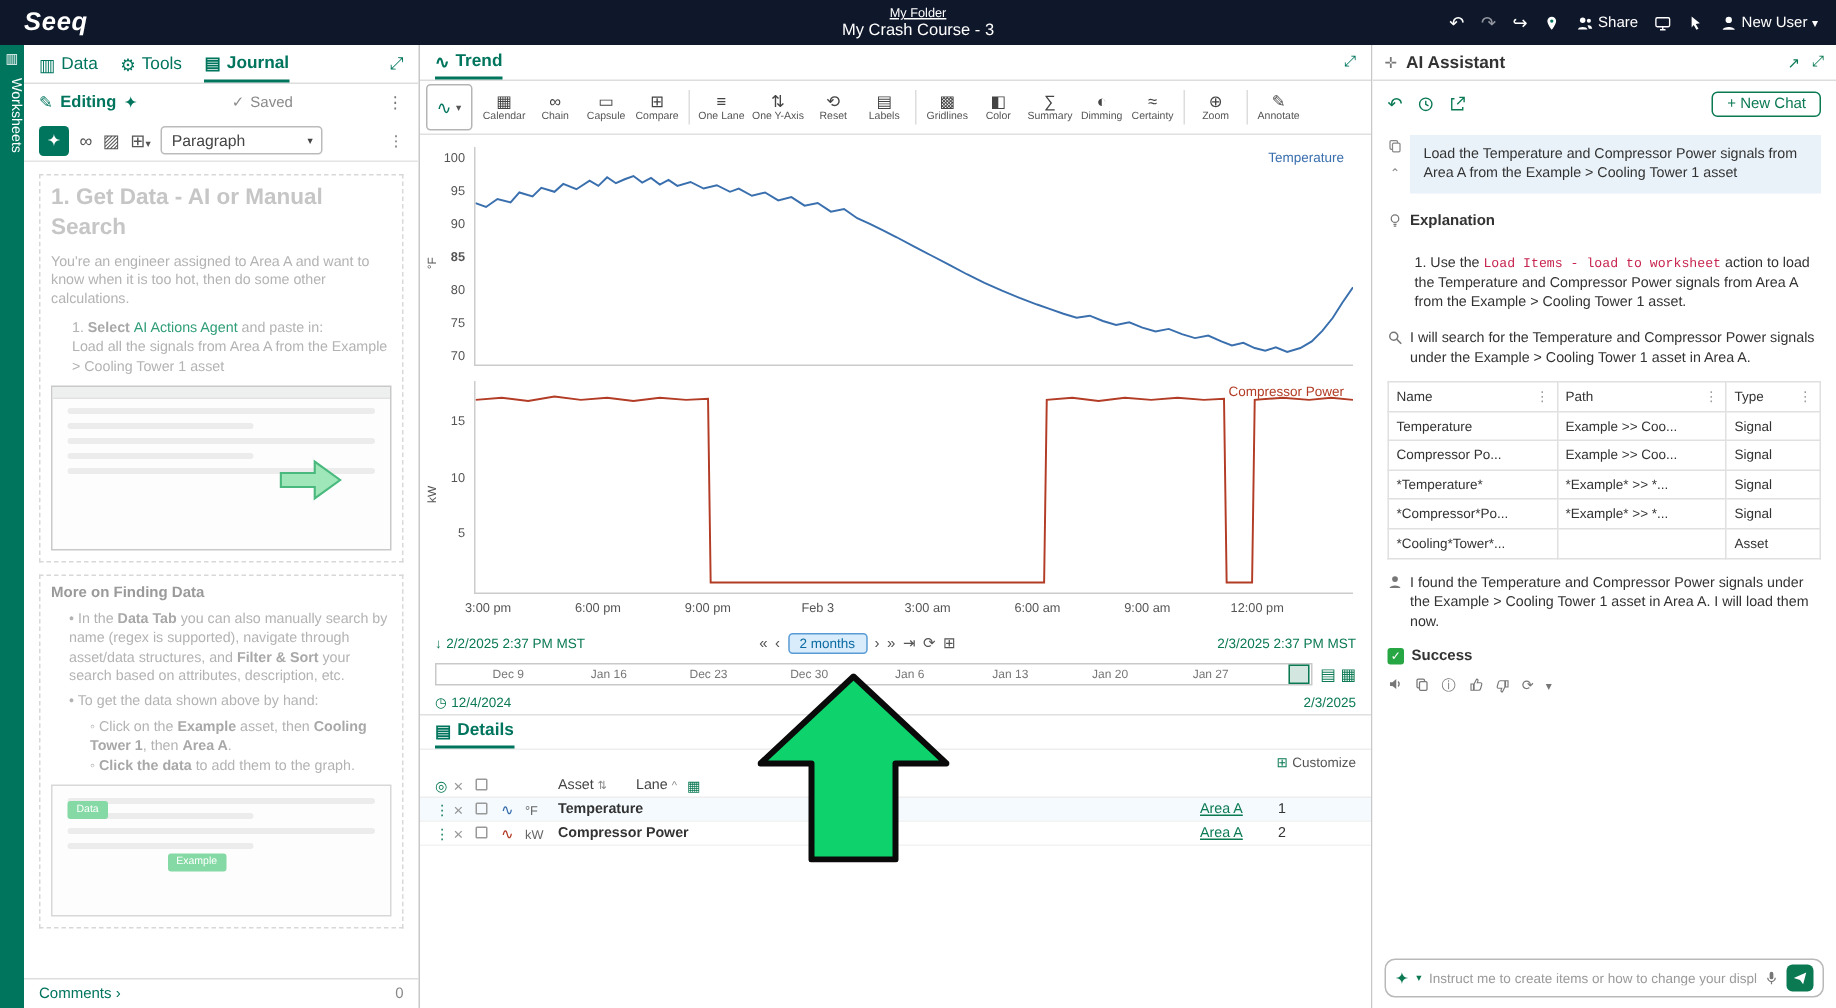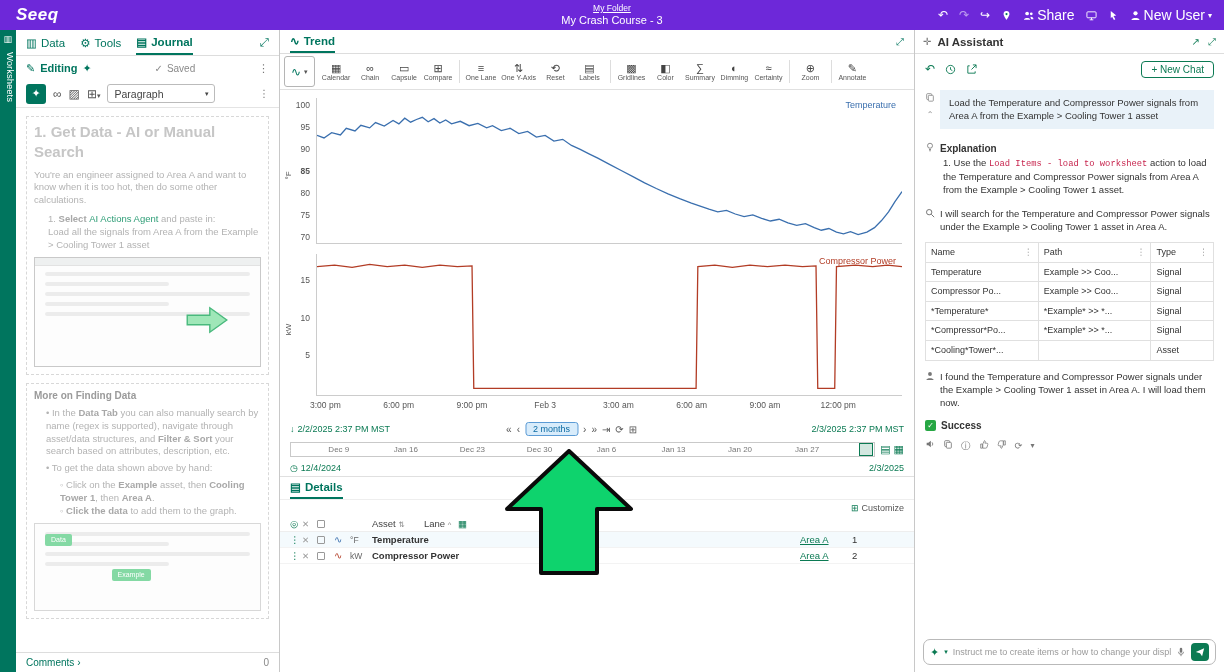--- a/index.html
+++ b/index.html
@@ -1,28 +1,28 @@
 <!DOCTYPE html>
 <html><head>
 <meta charset="utf-8">
 <style>
   * { box-sizing: border-box; margin: 0; padding: 0; }
   html,body { width:1224px; height:672px; overflow:hidden; font-family:"Liberation Sans", sans-serif; background:#fff; color:#333; }
   body { position:relative; font-size:10px; }
 
   
-  .topbar { position:absolute; left:0; top:0; width:1224px; height:30px; background:#6d28d9; color:#fff; display:flex; align-items:center; z-index:20; }
+  .topbar { position:absolute; left:0; top:0; width:1224px; height:30px; background:#0f172a; color:#fff; display:flex; align-items:center; z-index:20; }
   .logo { font-size:17px; font-weight:bold; letter-spacing:.5px; padding:0 16px; font-style:italic; }
   .tb-center { position:absolute; left:50%; transform:translateX(-50%); text-align:center; line-height:1.15; }
   .folder-link { font-size:8.5px; text-decoration:underline; cursor:pointer; }
   .doc-title { font-size:11px; }
   .tb-right { margin-left:auto; display:flex; align-items:center; gap:11px; padding-right:12px; font-size:12px; }
   .tb-ic { display:flex; align-items:center; gap:3px; cursor:pointer; color:#fff; }
   .tb-ic.dim { opacity:.55; }
-  .tb-lbl { font-size:14px; }
+  .tb-lbl { font-size:10px; }
   .caret { font-size:8px; }
 
   
   .wstrip { position:absolute; left:0; top:30px; width:16px; bottom:0; background:#00755e; color:#fff; z-index:10; }
   .wstrip .strip-ic { display:block; text-align:center; font-size:9px; margin-top:4px; }
   .vlabel { writing-mode:vertical-rl; font-size:9.5px; margin:8px auto 0; display:block; width:16px; text-align:center; }
 
   
   .journal { position:absolute; left:16px; top:30px; width:264px; bottom:0; background:#fff; border-right:1px solid #c8c8c8; display:flex; flex-direction:column; }
   .j-tabs { height:26px; border-bottom:1px solid #ddd; display:flex; align-items:center; gap:15px; padding:0 10px; color:#00755e; font-size:11.5px; flex:none; }
@@ -128,21 +128,21 @@
   .a-title { font-weight:bold; font-size:11.5px; }
   .a-head .grip { color:#777; }
   .a-head .hic { margin-left:auto; color:#0b7a53; cursor:pointer; display:flex; gap:8px; }
   .a-tools { height:30px; display:flex; align-items:center; gap:10px; padding:0 10px; flex:none; color:#0b7a53; }
   .a-tools .aic { cursor:pointer; font-size:12px; display:flex; align-items:center; }
   .new-chat { margin-left:auto; border:1px solid #0b7a53; color:#0b7a53; border-radius:4px; padding:2px 9px; font-size:10px; cursor:pointer; background:#fff; }
   .a-body { flex:1; overflow:hidden; padding:6px 10px 0; font-size:9.5px; line-height:1.4; }
   .u-row { display:flex; gap:5px; margin-bottom:12px; }
   .u-ics { display:flex; flex-direction:column; gap:4px; color:#888; padding-top:2px; align-items:center; }
   .u-bubble { background:#e9f2f9; border-radius:0; padding:6px 9px; flex:1; }
-  .exp-head { display:flex; align-items:flex-end; gap:5px; font-weight:bold; font-size:10px; margin-bottom:0; color:#333; }
+  .exp-head { display:flex; align-items:flex-start; gap:5px; font-weight:bold; font-size:10px; margin-bottom:12px; color:#333; }
   .exp-item { margin-left:18px; margin-bottom:10px; }
   .code { font-family:"Liberation Mono", monospace; color:#c7254e; font-size:8.8px; }
   .search-line, .found-line { display:flex; gap:5px; margin:9px 0; color:#333; }
   .s-ic { color:#777; flex:none; padding-top:1px; }
   table.ai-tbl { width:100%; border-collapse:collapse; font-size:9px; margin:4px 0 8px; }
   .ai-tbl th, .ai-tbl td { border:1px solid #e0e0e0; padding:3px 5px; text-align:left; font-weight:normal; }
   .ai-tbl th { color:#333; white-space:nowrap; }
   .thl { margin-right:8px; }
   .thk { float:right; color:#999; cursor:pointer; }
   .success-row { display:flex; align-items:center; gap:5px; margin:4px 0 6px; }

